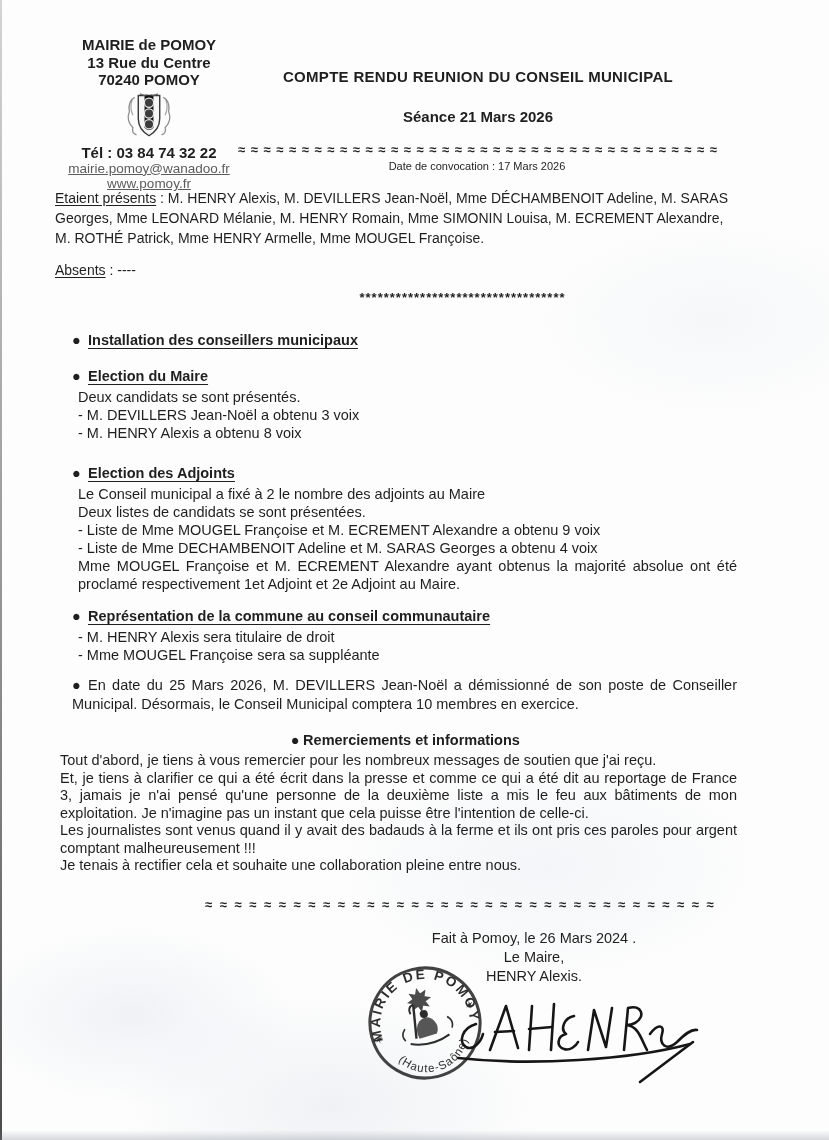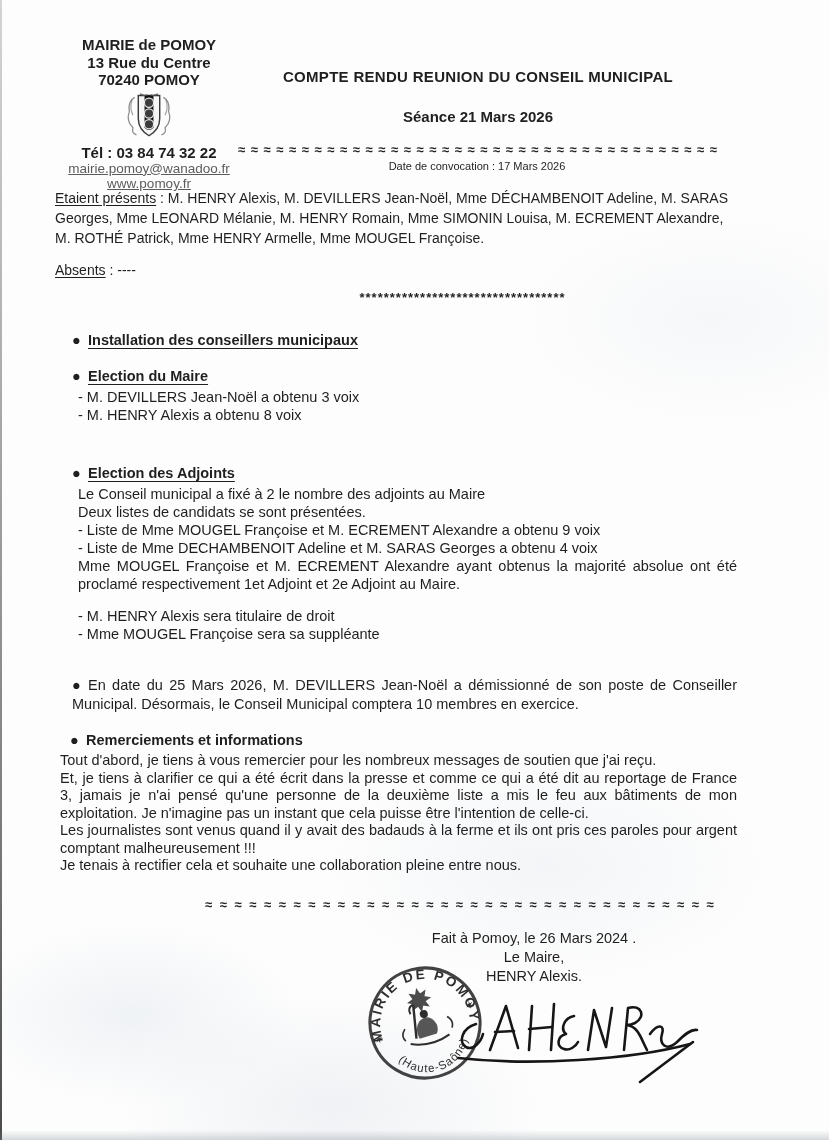--- a/index.html
+++ b/index.html
@@ -101,44 +101,46 @@
   </div>
 
   <div class="abs stars">**********************************</div>
 
   <div class="abs section" style="left:72px;top:331px;width:660px;">
     <div class="sec-title"><span class="bullet">●</span><span>Installation des conseillers municipaux</span></div>
   </div>
 
   <div class="abs section" style="left:72px;top:367px;width:665px;">
     <div class="sec-title"><span class="bullet">●</span><span>Election du Maire</span></div>
+    <div class="sec-line">Deux candidats se sont présentés.</div>
     <div class="sec-line">- M. DEVILLERS Jean-Noël a obtenu 3 voix</div>
     <div class="sec-line">- M. HENRY Alexis a obtenu 8 voix</div>
   </div>
 
   <div class="abs section" style="left:72px;top:464px;width:665px;">
     <div class="sec-title"><span class="bullet">●</span><span>Election des Adjoints</span></div>
     <div class="sec-line">Le Conseil municipal a fixé à 2 le nombre des adjoints au Maire</div>
     <div class="sec-line">Deux listes de candidats se sont présentées.</div>
     <div class="sec-line">- Liste de Mme MOUGEL Françoise et M. ECREMENT Alexandre a obtenu 9 voix</div>
     <div class="sec-line">- Liste de Mme DECHAMBENOIT Adeline et M. SARAS Georges a obtenu 4 voix</div>
     <div class="sec-line just">Mme MOUGEL Françoise et M. ECREMENT Alexandre ayant obtenus la majorité absolue ont été proclamé respectivement 1et Adjoint et 2e Adjoint au Maire.</div>
   </div>
 
   <div class="abs section" style="left:72px;top:607px;width:665px;">
+    <div class="sec-title"><span class="bullet">●</span><span>Représentation de la commune au conseil communautaire</span></div>
     <div class="sec-line">- M. HENRY Alexis sera titulaire de droit</div>
     <div class="sec-line">- Mme MOUGEL Françoise sera sa suppléante</div>
   </div>
 
   <div class="abs section just" style="left:72px;top:676px;width:665px;line-height:18.5px;">
     <span class="bullet">●</span><span>En date du 25 Mars 2026, M. DEVILLERS Jean-Noël a démissionné de son poste de Conseiller Municipal. Désormais, le Conseil Municipal comptera 10 membres en exercice.</span>
   </div>
 
   <div class="abs section" style="left:60px;top:731px;width:677px;line-height:17.5px;">
-    <div class="sec-title no-ul" style="padding-left:10px;"><span class="bullet">●</span><span>Remerciements et informations</span></div>
+    <div class="sec-title no-ul" style="padding-left:10px;text-align:center;"><span class="bullet">●</span><span>Remerciements et informations</span></div>
     <div>Tout d'abord, je tiens à vous remercier pour les nombreux messages de soutien que j'ai reçu.</div>
     <div class="just">Et, je tiens à clarifier ce qui a été écrit dans la presse et comme ce qui a été dit au reportage de France 3, jamais je n'ai pensé qu'une personne de la deuxième liste a mis le feu aux bâtiments de mon exploitation. Je n'imagine pas un instant que cela puisse être l'intention de celle-ci.</div>
     <div class="just">Les journalistes sont venus quand il y avait des badauds à la ferme et ils ont pris ces paroles pour argent comptant malheureusement !!!</div>
     <div>Je tenais à rectifier cela et souhaite une collaboration pleine entre nous.</div>
   </div>
 
   <div class="abs sep-wave2">≈ ≈ ≈ ≈ ≈ ≈ ≈ ≈ ≈ ≈ ≈ ≈ ≈ ≈ ≈ ≈ ≈ ≈ ≈ ≈ ≈ ≈ ≈ ≈ ≈ ≈ ≈ ≈ ≈ ≈ ≈ ≈ ≈ ≈ ≈</div>
 
   <div class="abs signblock">
     <div>Fait à Pomoy, le 26 Mars 2024 .</div>

